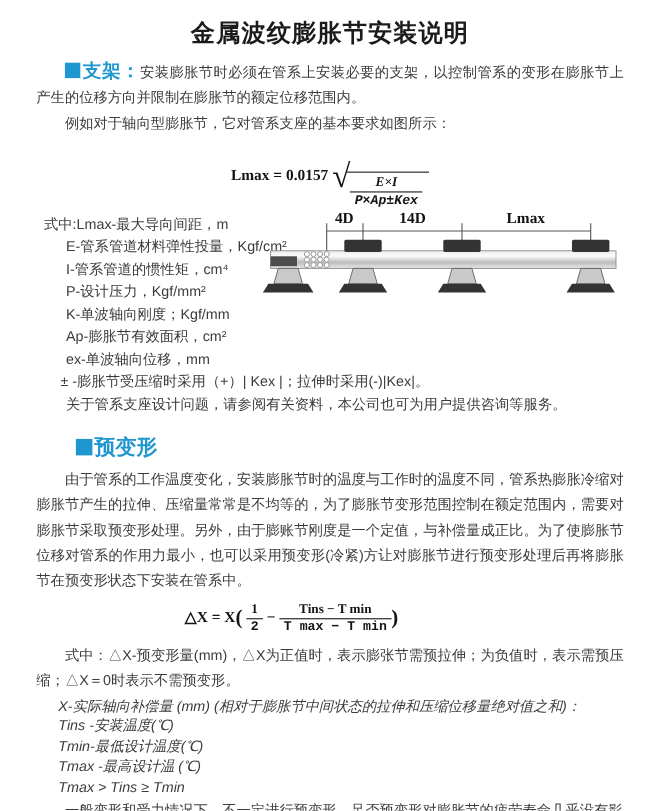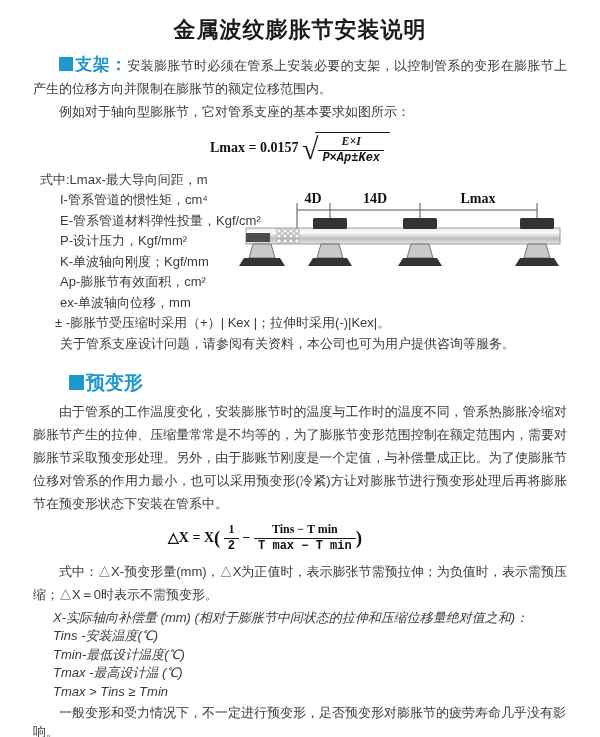--- a/index.html
+++ b/index.html
@@ -24,21 +24,21 @@
   .formula{
     font-family:"Liberation Serif", serif;font-weight:bold;color:#141414;
     font-size:14px;text-align:center;
   }
   .f1{margin:9px 0 4px 0;}
   .frac{display:inline-block;vertical-align:middle;text-align:center;font-size:12px;line-height:1.15;}
   .frac .num{display:block;border-bottom:1px solid #1a1a1a;padding:0 4px 1px 4px;}
   .frac .den{display:block;padding:1px 4px 0 4px;font-family:Liberation Mono, monospace;}
   .sqrt{display:inline-flex;align-items:center;vertical-align:middle;}
   .sqrt .rad{font-size:30px;font-weight:400;line-height:0.85;}
-  .sqrt .radicand{border-top:1.6px solid #1a1a1a;padding:2px 6px 0 3px;margin-left:-3px;font-style:italic;}
+  .sqrt .radicand{border-top:1.6px solid #1a1a1a;padding:2px 6px 0 3px;margin-left:-3px;font-style:italic;margin-top:24px;}
   .paren{font-size:19px;vertical-align:-2px;font-weight:bold;}
   .f2{margin:8px 0 6px 0;padding-right:70px;}
   .f2 .frac, .f3 .frac{font-size:12px;}
   
   .defs{margin-top:4px;position:relative;font-size:13px;line-height:20.5px;}
   .defs div{white-space:nowrap;}
   .d0{padding-left:7px;}
   .d1{padding-left:27px;}
   .d2{padding-left:22px;}
   .d3{padding-left:27px;}
@@ -69,22 +69,22 @@
     <span>=</span>
     <span>0.0157</span>
     <span class="sqrt">
         <span class="rad">√</span>
         <span class="radicand"><span class="frac"><span class="num">E×I</span><span class="den">P×Ap±Kex</span></span></span>
       </span>
   </div>
 
   <div class="defs">
     <div class="d0">式中:Lmax-最大导向间距，m</div>
+    <div class="d1">E-管系管道材料弹性投量，Kgf/cm²</div>
     <div class="d1">I-管系管道的惯性矩，cm⁴</div>
-    <div class="d1">E-管系管道材料弹性投量，Kgf/cm²</div>
     <div class="d1">P-设计压力，Kgf/mm²</div>
     <div class="d1">K-单波轴向刚度；Kgf/mm</div>
     <div class="d1">Ap-膨胀节有效面积，cm²</div>
     <div class="d1">ex-单波轴向位移，mm</div>
     <div class="d2">± -膨胀节受压缩时采用（+）| Kex |；拉伸时采用(-)|Kex|。</div>
     <div class="d3">关于管系支座设计问题，请参阅有关资料，本公司也可为用户提供咨询等服务。</div>
   </div>
 
   <div class="sec2-head">
     <span class="sq"></span><span class="sec-label">预变形</span>

